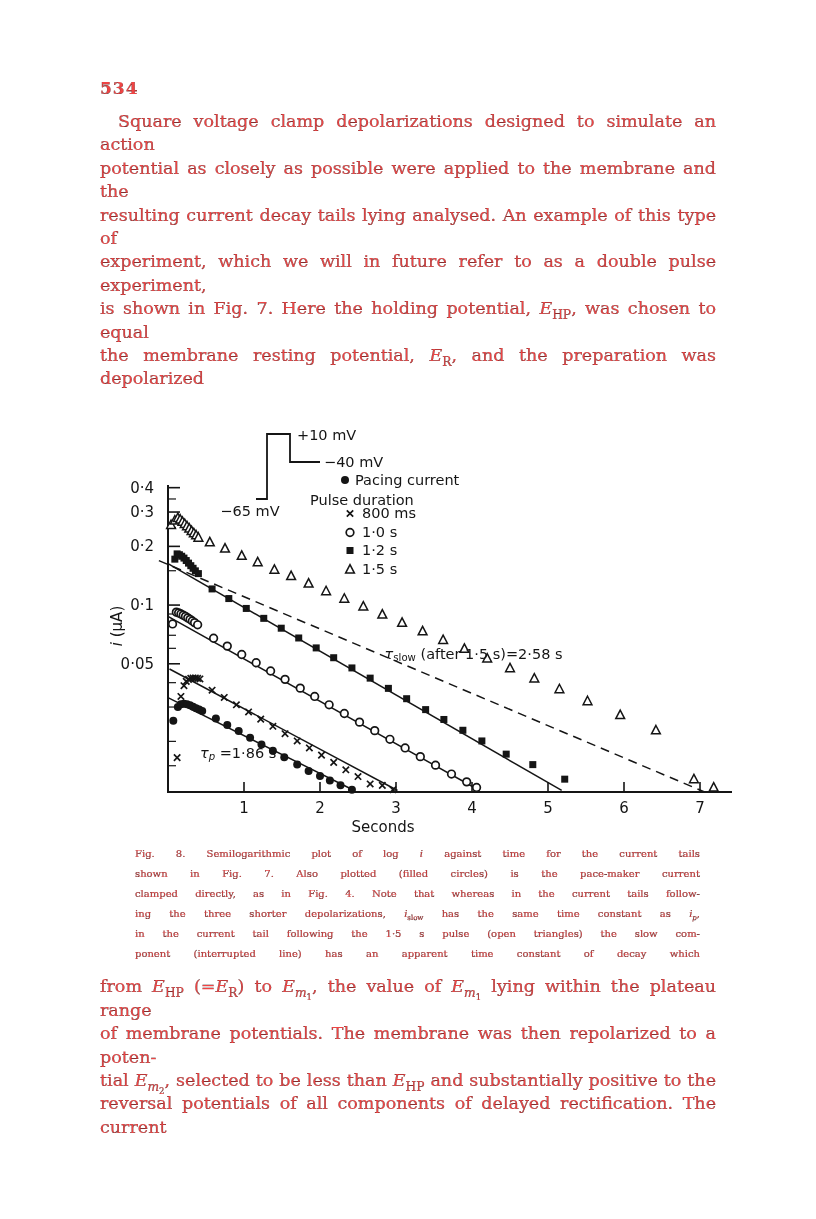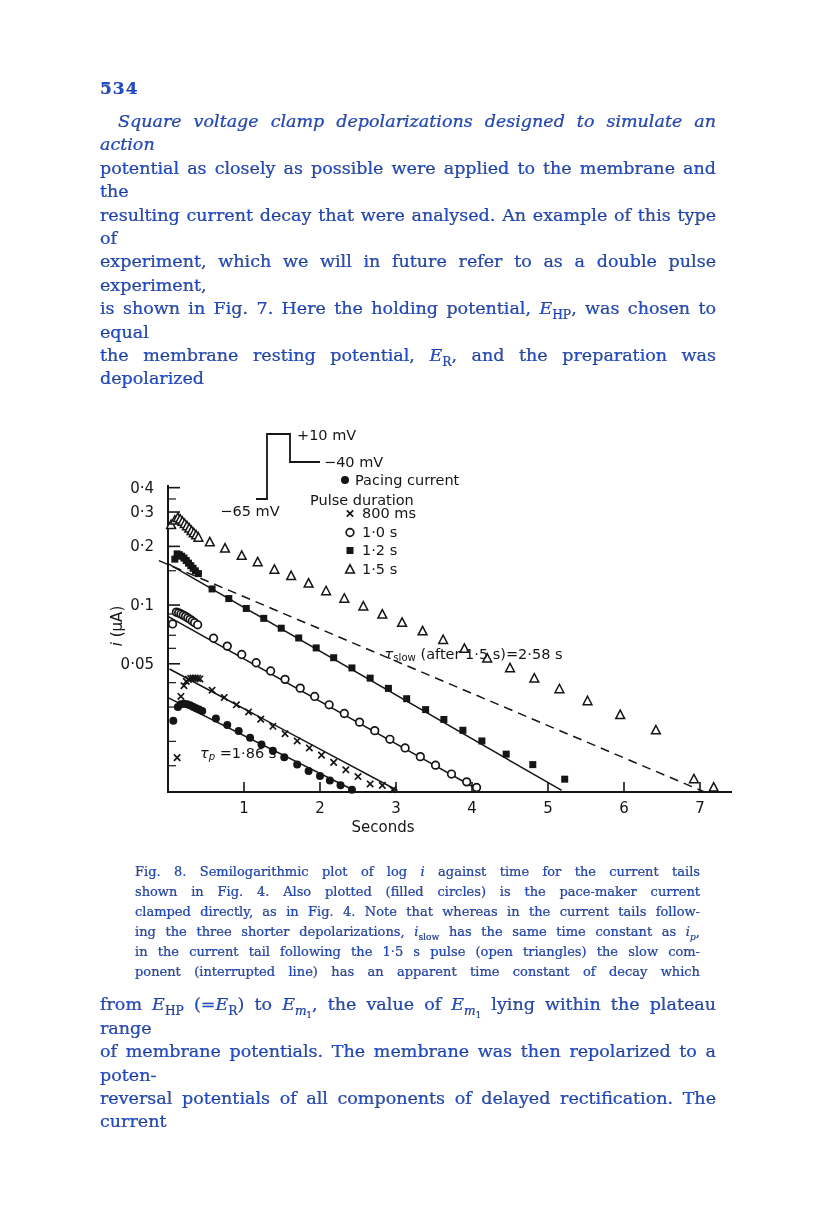--- a/index.html
+++ b/index.html
@@ -1,47 +1,47 @@
 <!DOCTYPE html>
 <html><head>
 <meta charset="utf-8">
 <style>
   html,body{margin:0;padding:0;background:#e8e8e8;}
   .page{
     position:relative;width:816px;height:1219px;background:#ffffff;
-    font-family:"DejaVu Serif","Liberation Serif",serif;color:#1d4ed8;
+    font-family:"DejaVu Serif","Liberation Serif",serif;color:#ef4444;
     box-sizing:border-box;padding:78px 100px 0 100px;
     -webkit-text-stroke:0.2px #151515;
   }
   .header{position:relative;height:24px;margin-bottom:8px;}
   .page-num{position:absolute;left:0;top:0;font-size:17px;font-weight:bold;letter-spacing:1px;}
   .running-title{display:block;text-align:center;font-style:italic;font-size:17.5px;
     letter-spacing:1.5px;word-spacing:5px;font-weight:bold;}
   .para{font-size:17.5px;line-height:23.4px;}
   .para .jline, .caption .jline{text-align:justify;text-align-last:justify;white-space:normal;}
   .jline.lastline{text-align-last:left;}
-  .indent .jline:first-child{text-indent:18px;font-style:italic;}
+  .indent .jline:first-child{text-indent:18px;}
   .figure{margin-left:-8px;margin-top:22px;height:430px;}
-  .caption{margin-left:35px;margin-right:16px;margin-top:19px;font-size:13px;line-height:20.1px;}
+  .caption{margin-left:35px;margin-right:16px;margin-top:1px;font-size:10px;line-height:20.1px;}
   .p2{margin-top:11px;}
   sub{font-size:70%;line-height:0;}
   svg text{ -webkit-text-stroke:0; }
 </style>
 </head>
 <body>
 
 <div class="page">
   <div class="header">
     <span class="page-num">534</span>
   </div>
 
   <div class="para indent">
       <div class="jline">Square voltage clamp depolarizations designed to simulate an action</div>
       <div class="jline">potential as closely as possible were applied to the membrane and the</div>
-      <div class="jline">resulting current decay that were analysed. An example of this type of</div>
+      <div class="jline">resulting current decay tails lying analysed. An example of this type of</div>
       <div class="jline">experiment, which we will in future refer to as a double pulse experiment,</div>
       <div class="jline">is shown in Fig. 7. Here the holding potential, <i>E</i><sub>HP</sub>, was chosen to equal</div>
       <div class="jline">the membrane resting potential, <i>E</i><sub>R</sub>, and the preparation was depolarized</div>
     </div>
 
   <div class="figure">
     <svg width="648" height="430" viewBox="0 0 648 430" xmlns="http://www.w3.org/2000/svg">
         <path d="M164 86 L175 86 L175 21 L198 21 L198 49 L228 49" stroke="#151515" stroke-width="1.8" fill="none"></path>
         <text x="205" y="27" fill="#151515" font-family="&quot;DejaVu Sans&quot;,&quot;Liberation Sans&quot;,sans-serif" font-size="14.5"><tspan>+10 mV</tspan></text>
         <text x="232" y="54" fill="#151515" font-family="&quot;DejaVu Sans&quot;,&quot;Liberation Sans&quot;,sans-serif" font-size="14.5"><tspan>−40 mV</tspan></text>
@@ -245,26 +245,27 @@
         <polygon points="601.92,361.36562952451953 606.3199999999999,369.76562952451957 597.52,369.76562952451957" fill="#fff" stroke="#151515" stroke-width="1.5"></polygon>
         <polygon points="621.68,369.70226570660475 626.0799999999999,378.1022657066048 617.28,378.1022657066048" fill="#fff" stroke="#151515" stroke-width="1.5"></polygon>
         <text x="292.6" y="245.83777903370003" fill="#151515" font-family="&quot;DejaVu Sans&quot;,&quot;Liberation Sans&quot;,sans-serif" font-size="14.5"><tspan font-style="italic">τ</tspan><tspan baseline-shift="-22%" font-size="70%">slow</tspan><tspan> (after 1·5 s)=2·58 s</tspan></text>
         <path d="M81.92 341.46220448414215L88.32000000000001 347.8622044841421M81.92 347.8622044841421L88.32000000000001 341.46220448414215" stroke="#151515" stroke-width="1.7" fill="none"></path>
         <text x="107.92" y="344.66220448414214" fill="#151515" font-family="&quot;DejaVu Sans&quot;,&quot;Liberation Sans&quot;,sans-serif" font-size="14.5"><tspan font-style="italic">τ</tspan><tspan font-style="italic" baseline-shift="-22%" font-size="70%">p</tspan><tspan> =1·86 s</tspan></text>
       </svg>
   </div>
 
   <div class="caption">
       <div class="jline">Fig. 8. Semilogarithmic plot of log <i>i</i> against time for the current tails</div>
-      <div class="jline">shown in Fig. 4. Also plotted (filled circles) is the pace-maker current</div>
+      <div class="jline">shown in Fig. 7. Also plotted (filled circles) is the pace-maker current</div>
       <div class="jline">clamped directly, as in Fig. 4. Note that whereas in the current tails follow-</div>
       <div class="jline">ing the three shorter depolarizations, <i>i</i><sub>slow</sub> has the same time constant as <i>i</i><sub><i>p</i></sub>,</div>
       <div class="jline">in the current tail following the 1·5 s pulse (open triangles) the slow com-</div>
       <div class="jline">ponent (interrupted line) has an apparent time constant of decay which</div>
     </div>
 
   <div class="para p2">
       <div class="jline">from <i>E</i><sub>HP</sub> (=<i>E</i><sub>R</sub>) to <i>E</i><sub><i>m</i><sub>1</sub></sub>, the value of <i>E</i><sub><i>m</i><sub>1</sub></sub> lying within the plateau range</div>
       <div class="jline">of membrane potentials. The membrane was then repolarized to a poten-</div>
+      <div class="jline">tial <i>E</i><sub><i>m</i><sub>2</sub></sub>, selected to be less than <i>E</i><sub>HP</sub> and substantially positive to the</div>
       <div class="jline">reversal potentials of all components of delayed rectification. The current</div>
     </div>
 
 </div>
 
 </body></html>

